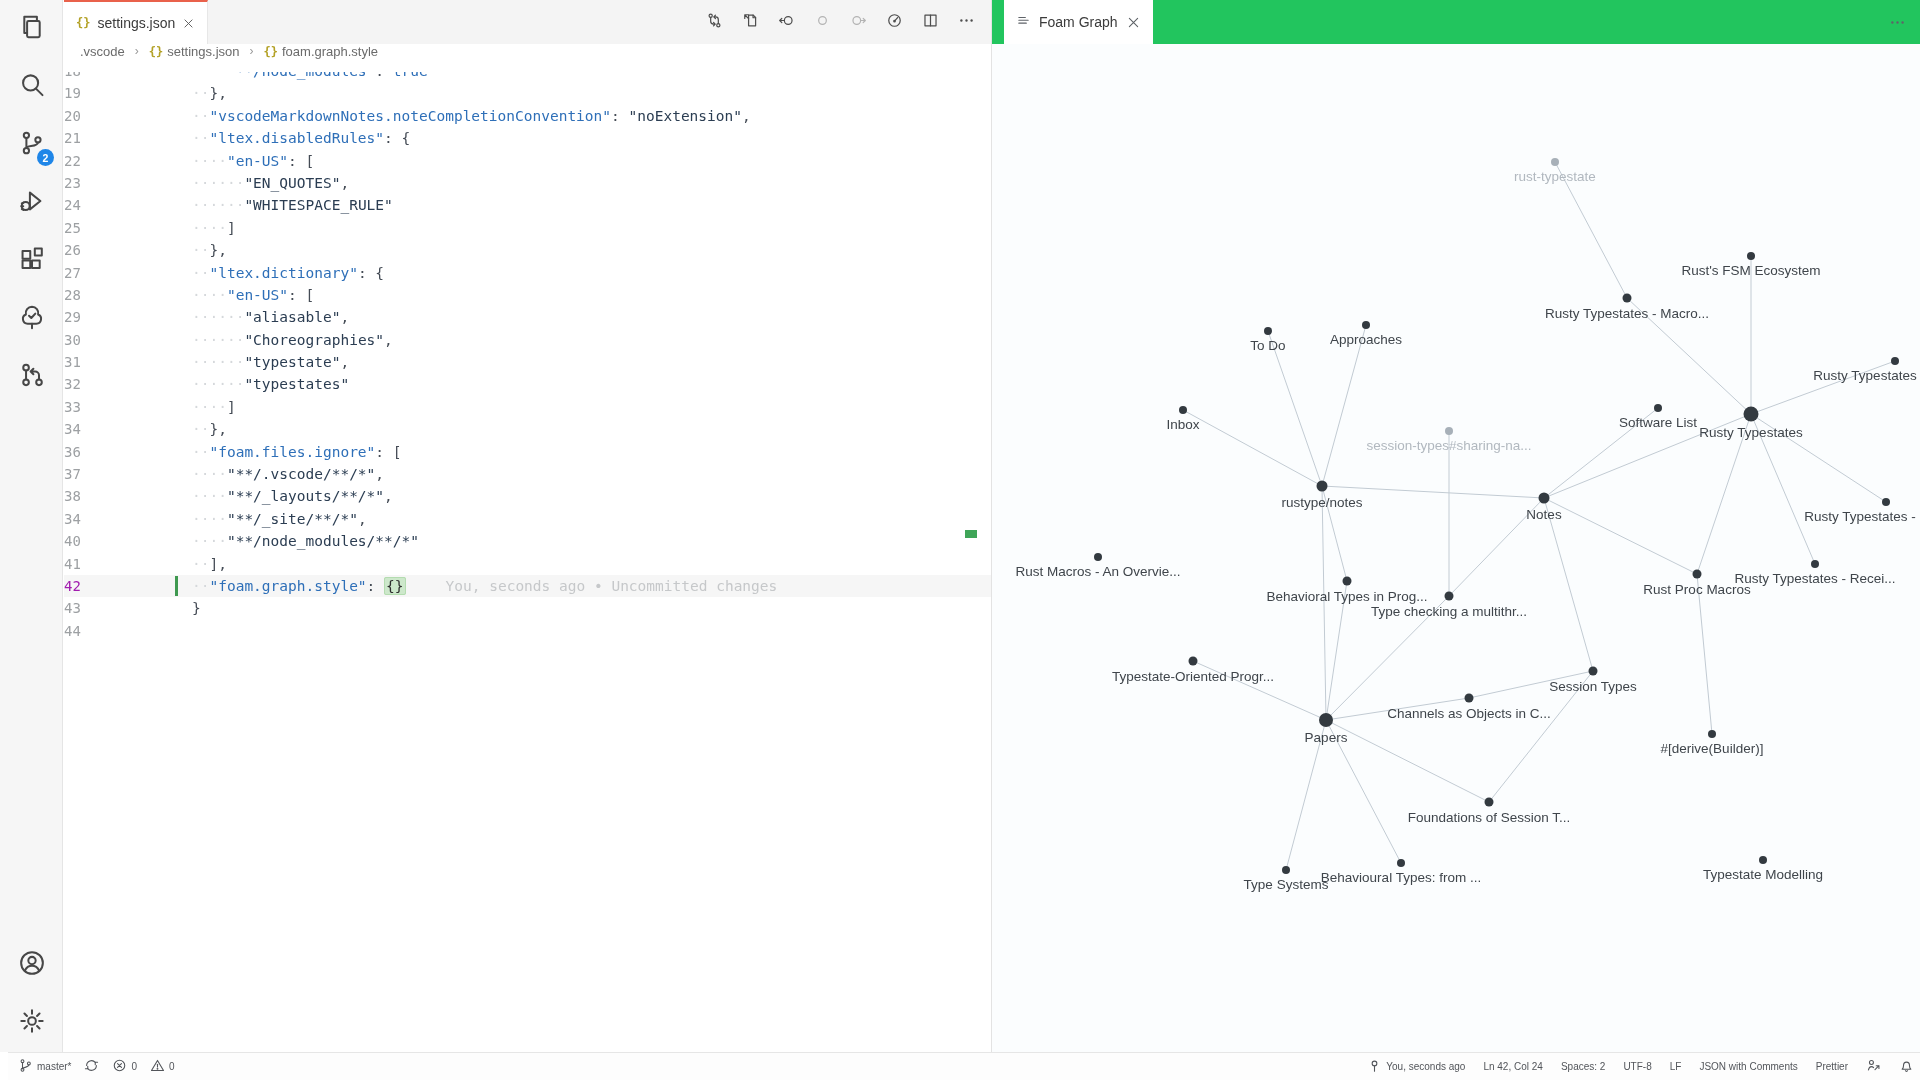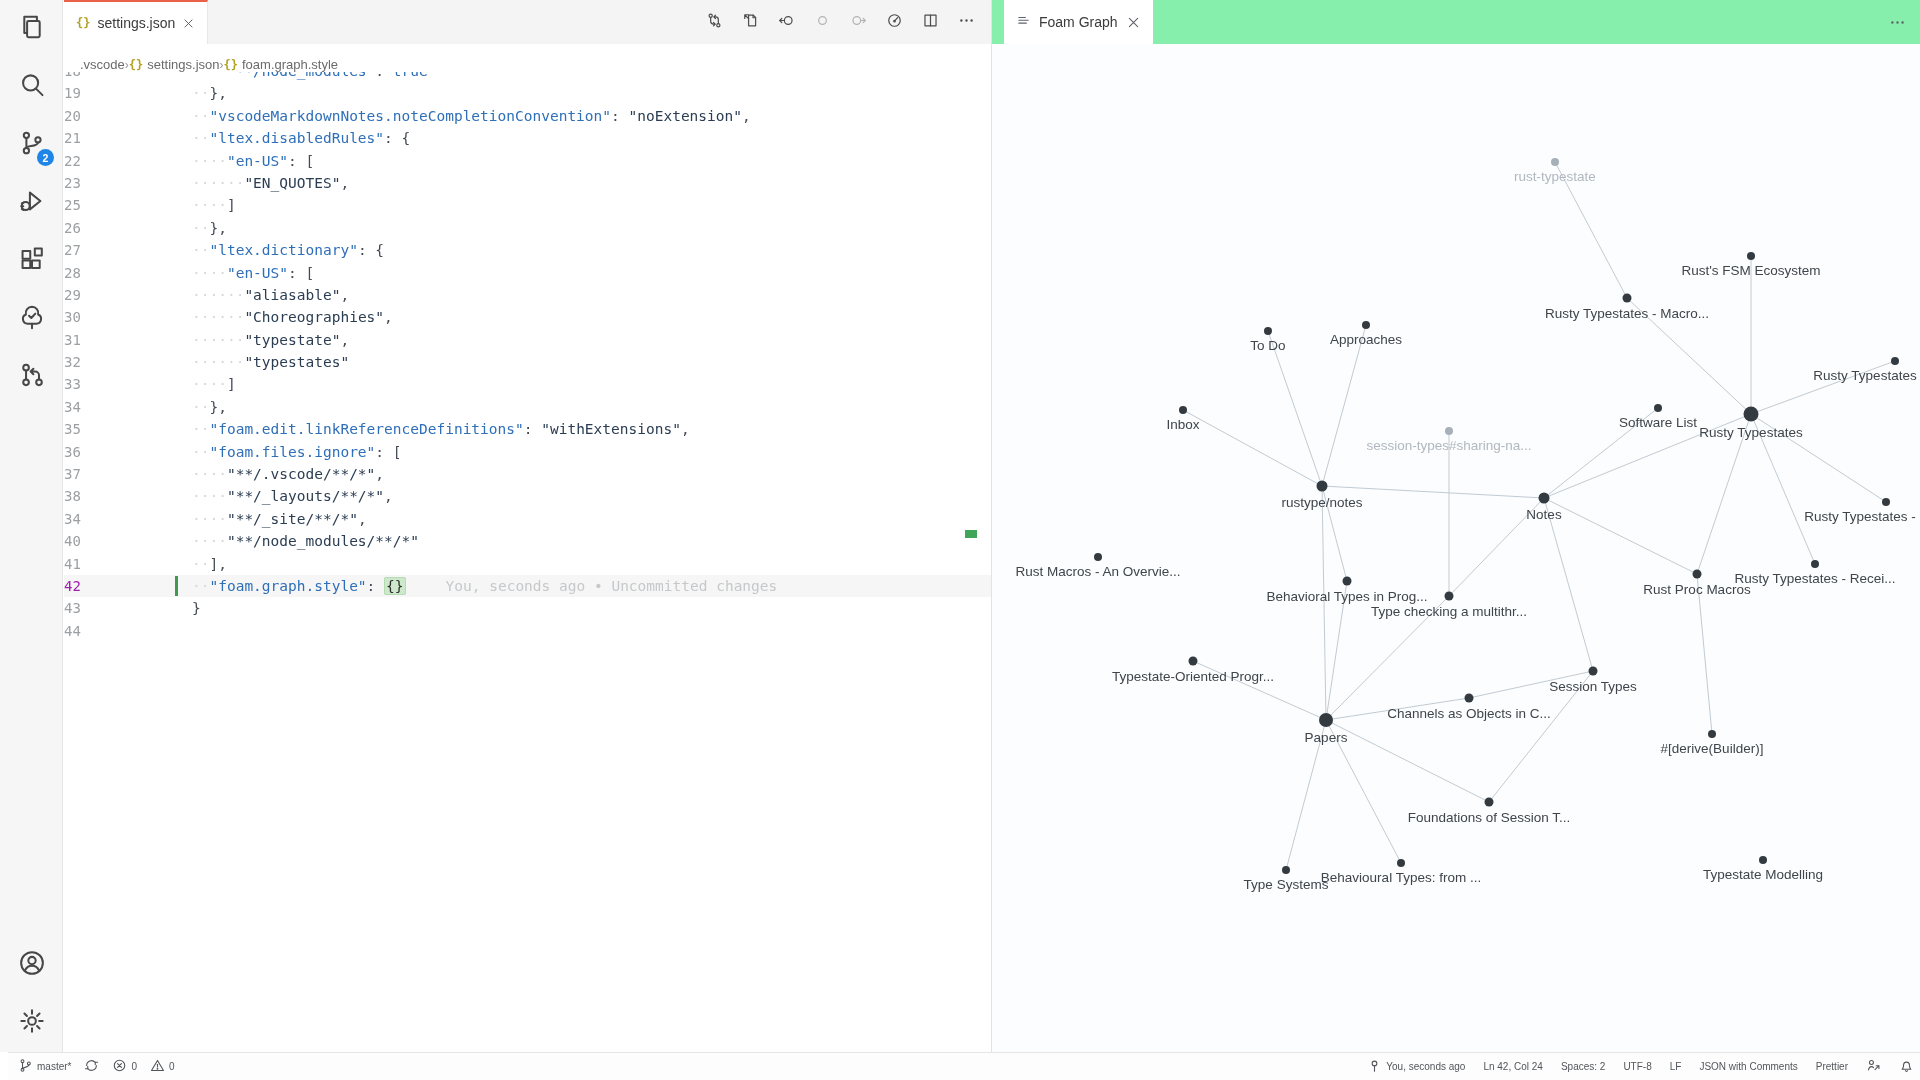--- a/index.html
+++ b/index.html
@@ -29,21 +29,21 @@
     color:#b3a126; }
   .tab-close { color:#5a5a5a; display:flex; align-items:center; }
   .tab-close svg { width:13px; height:13px; }
   .tab-actions { position:absolute; right:10px; top:0; height:44px; display:flex;
     align-items:center; gap:6px; }
   .tb-btn { width:30px; height:30px; display:flex; align-items:center; justify-content:center;
     color:#4d4d4d; cursor:pointer; border-radius:4px; }
   .tb-btn.muted { color:#b3b3b3; }
   .tb-btn svg { width:17px; height:17px; }
 
-  #breadcrumb { height:28px; display:flex; align-items:flex-end; gap:0; padding-left:16px;
+  #breadcrumb { height:28px; display:flex; align-items:flex-start; gap:10px; padding-left:16px;
     font-size:13px; color:#6b6b6b; background:#fff; }
   #breadcrumb .bc-item { display:flex; align-items:center; gap:4px; cursor:pointer; }
   #breadcrumb .bc-sep { color:#9a9a9a; font-size:12px; }
 
   #code { position:absolute; top:72px; left:0; right:0; bottom:0; overflow:hidden;
     font-family:"DejaVu Sans Mono", monospace; font-size:14.5px; }
   #code-lines { margin-top:-12px; }
   .row { position:relative; height:22.4px; line-height:22.4px; white-space:pre; }
   .row.cur { background:#f6f6f6; }
   .ln { position:absolute; left:0; width:104px; color:#9da0a3; font-size:14px; }
@@ -59,21 +59,21 @@
   .sb { color:#2e6fb8; }
   .shl { background:#cde8cb; border:1px solid #b4dcb0; border-radius:2px; padding:0 1px;
     color:#2d2d2d; }
   .sbl { color:#c6c8ca; margin-left:40px; }
   #overview-marker { position:absolute; right:14px; top:530px; width:12px; height:8px;
     background:#3fa558; }
 
   
   #panel-group { position:absolute; left:991px; top:0; width:929px; height:1052px;
     background:#fbfdfe; border-left:1px solid #e3e3e3; }
-  #panel-group .tabbar { background:#86efac;text-align:center; }
+  #panel-group .tabbar { background:#22c55e;text-align:center; }
   .panel-tab { display:flex; align-items:center; gap:8px; padding:0 12px; margin-left:12px;
     background:#fff; font-size:14px; color:#3b3b3b; cursor:pointer; }
   .panel-tab svg { width:15px; height:15px; color:#5f6368; }
   .panel-more { position:absolute; right:14px; top:0; height:44px; display:flex;
     align-items:center; color:#5f6368; cursor:pointer; }
   .panel-more svg { width:17px; height:17px; }
   #graph { position:absolute; left:0; top:44px; width:929px; height:1008px; }
   .g-edge { stroke:#c2cbd3; stroke-width:1; }
   .g-node { fill:#333a40; cursor:pointer; }
   .g-node.faded { fill:#a7b0b8; }
@@ -243,31 +243,31 @@
         </span>
       </div>
     <div id="code">
       <div id="code-lines">
           <div class="row"><span class="ln">18</span><span class="txt"><span class="sw">····</span><span class="sk">"**/node_modules"</span><span class="sp">: </span><span class="sb">true</span></span></div>
           <div class="row"><span class="ln">19</span><span class="txt"><span class="sw">··</span><span class="sp">},</span></span></div>
           <div class="row"><span class="ln">20</span><span class="txt"><span class="sw">··</span><span class="sk">"vscodeMarkdownNotes.noteCompletionConvention"</span><span class="sp">: </span><span class="ss">"noExtension"</span><span class="sp">,</span></span></div>
           <div class="row"><span class="ln">21</span><span class="txt"><span class="sw">··</span><span class="sk">"ltex.disabledRules"</span><span class="sp">: {</span></span></div>
           <div class="row"><span class="ln">22</span><span class="txt"><span class="sw">····</span><span class="sk">"en-US"</span><span class="sp">: [</span></span></div>
           <div class="row"><span class="ln">23</span><span class="txt"><span class="sw">······</span><span class="ss">"EN_QUOTES"</span><span class="sp">,</span></span></div>
+          <div class="row"><span class="ln">24</span><span class="txt"><span class="sw">······</span><span class="ss">"WHITESPACE_RULE"</span></span></div>
           <div class="row"><span class="ln">25</span><span class="txt"><span class="sw">····</span><span class="sp">]</span></span></div>
           <div class="row"><span class="ln">26</span><span class="txt"><span class="sw">··</span><span class="sp">},</span></span></div>
           <div class="row"><span class="ln">27</span><span class="txt"><span class="sw">··</span><span class="sk">"ltex.dictionary"</span><span class="sp">: {</span></span></div>
           <div class="row"><span class="ln">28</span><span class="txt"><span class="sw">····</span><span class="sk">"en-US"</span><span class="sp">: [</span></span></div>
           <div class="row"><span class="ln">29</span><span class="txt"><span class="sw">······</span><span class="ss">"aliasable"</span><span class="sp">,</span></span></div>
           <div class="row"><span class="ln">30</span><span class="txt"><span class="sw">······</span><span class="ss">"Choreographies"</span><span class="sp">,</span></span></div>
           <div class="row"><span class="ln">31</span><span class="txt"><span class="sw">······</span><span class="ss">"typestate"</span><span class="sp">,</span></span></div>
           <div class="row"><span class="ln">32</span><span class="txt"><span class="sw">······</span><span class="ss">"typestates"</span></span></div>
           <div class="row"><span class="ln">33</span><span class="txt"><span class="sw">····</span><span class="sp">]</span></span></div>
           <div class="row"><span class="ln">34</span><span class="txt"><span class="sw">··</span><span class="sp">},</span></span></div>
-          <div class="row"><span class="ln">35</span><span class="txt"><span class="sw">··</span><span class="sk">"foam.edit.linkReferenceDefinitions"</span><span class="sp">: </span><span class="ss">"withExtensions"</span><span class="sp">,</span></span></div>
           <div class="row"><span class="ln">36</span><span class="txt"><span class="sw">··</span><span class="sk">"foam.files.ignore"</span><span class="sp">: [</span></span></div>
           <div class="row"><span class="ln">37</span><span class="txt"><span class="sw">····</span><span class="ss">"**/.vscode/**/*"</span><span class="sp">,</span></span></div>
           <div class="row"><span class="ln">38</span><span class="txt"><span class="sw">····</span><span class="ss">"**/_layouts/**/*"</span><span class="sp">,</span></span></div>
           <div class="row"><span class="ln">34</span><span class="txt"><span class="sw">····</span><span class="ss">"**/_site/**/*"</span><span class="sp">,</span></span></div>
           <div class="row"><span class="ln">40</span><span class="txt"><span class="sw">····</span><span class="ss">"**/node_modules/**/*"</span></span></div>
           <div class="row"><span class="ln">41</span><span class="txt"><span class="sw">··</span><span class="sp">],</span></span></div>
           <div class="row cur added"><span class="ln">42</span><span class="gitbar"></span><span class="txt"><span class="sw">··</span><span class="sk">"foam.graph.style"</span><span class="sp">: </span><span class="shl">{}</span><span class="sbl">You, seconds ago • Uncommitted changes</span></span></div>
           <div class="row"><span class="ln">43</span><span class="txt"><span class="sp">}</span></span></div>
           <div class="row"><span class="ln">44</span><span class="txt"></span></div>
         </div>

